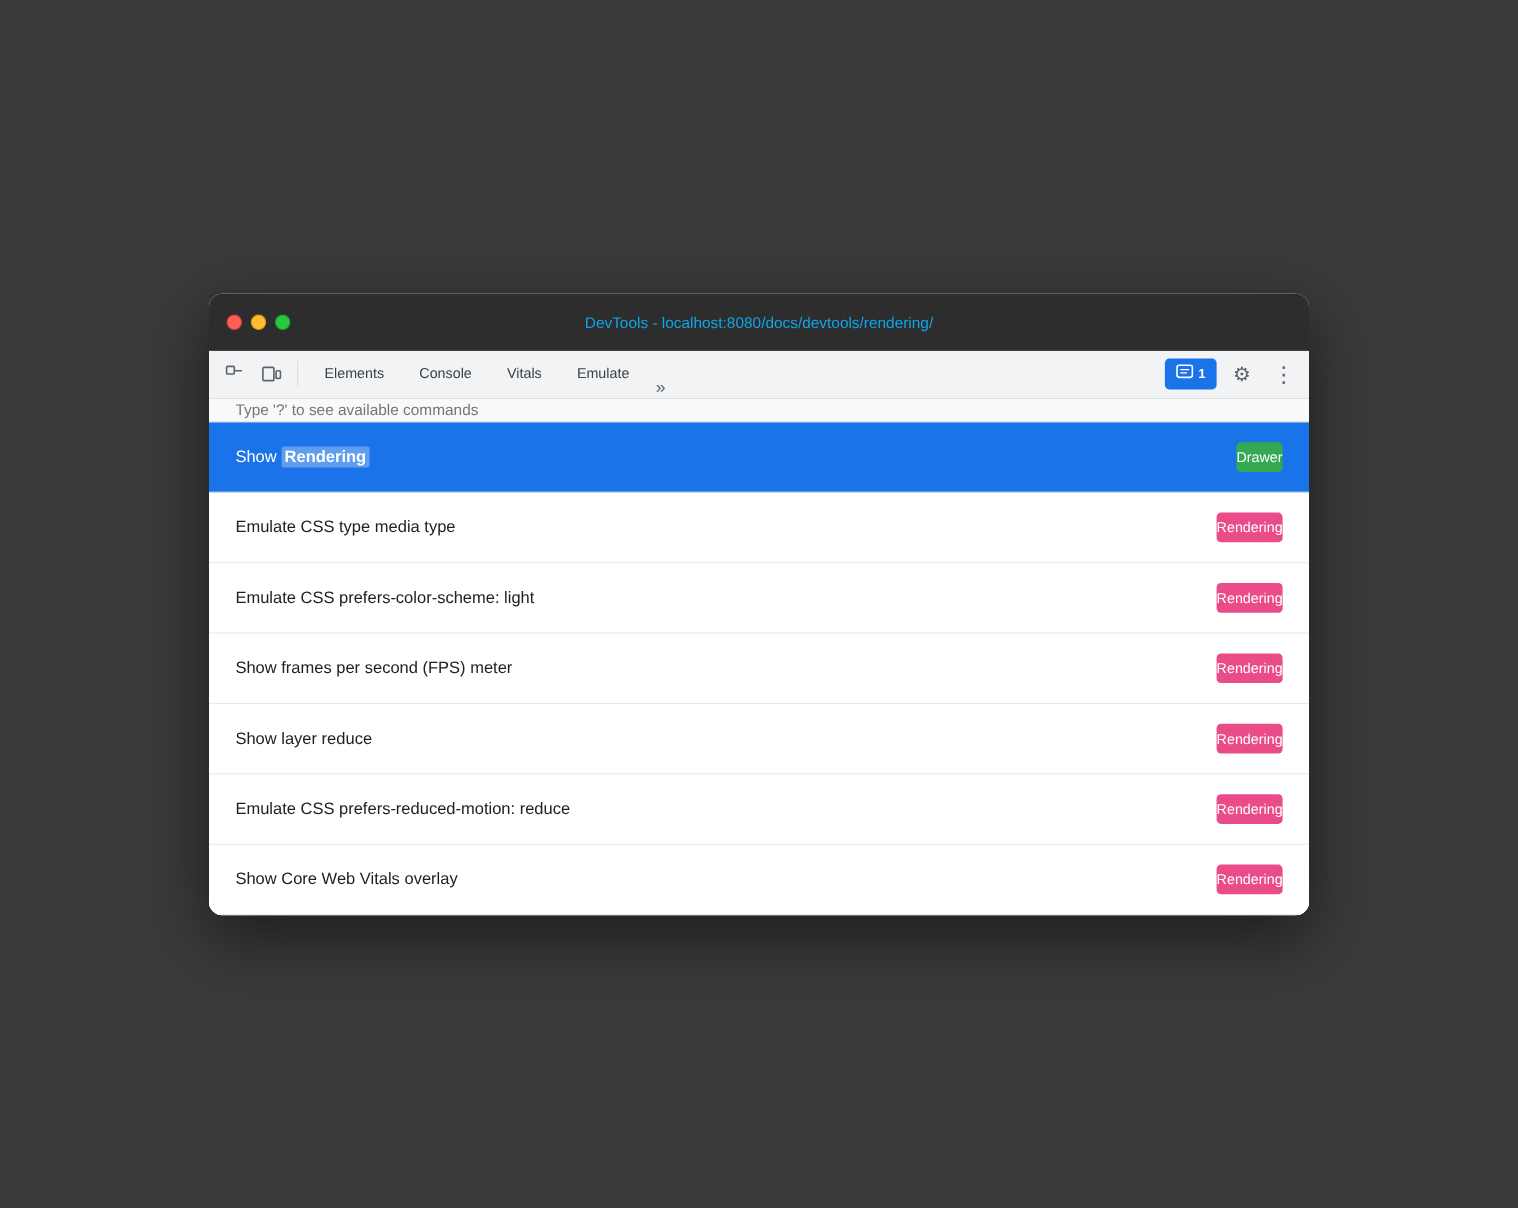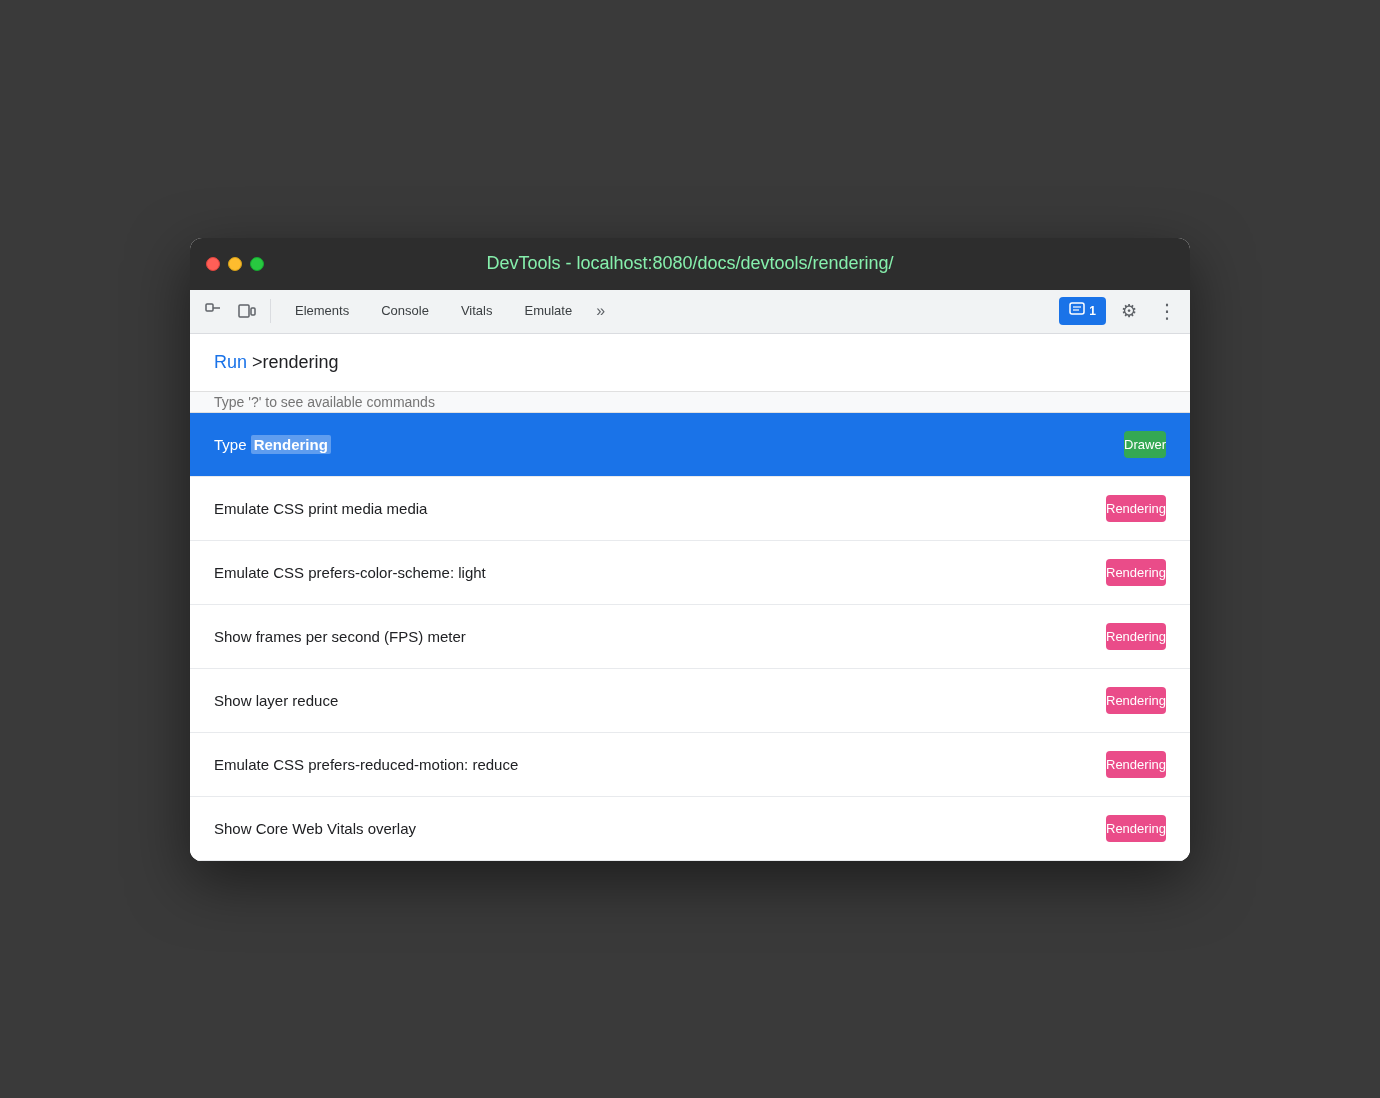--- a/index.html
+++ b/index.html
@@ -45,22 +45,22 @@
     }
 
     .traffic-light.red { background: #ff5f57; border: 1px solid #e0443e; }
     .traffic-light.yellow { background: #febc2e; border: 1px solid #d4a017; }
     .traffic-light.green { background: #28c840; border: 1px solid #14a830; }
 
     .title-bar-title {
       position: absolute;
       left: 50%;
       transform: translateX(-50%);
-      color: #86efac;
-      font-size: 18px;
+      color: #0ea5e9;
+      font-size: 14px;
       font-weight: 500;
       white-space: nowrap;
     }
 
     
     .devtools-toolbar {
       background: #f1f3f4;
       border-bottom: 1px solid #dadce0;
       height: 44px;
       display: flex;
@@ -85,21 +85,21 @@
 
     .toolbar-divider {
       width: 1px;
       height: 24px;
       background: #dadce0;
       margin: 0 4px;
     }
 
     .toolbar-tabs {
       display: flex;
-      align-items: center;
+      align-items: flex-end;
       flex: 1;
       height: 100%;
     }
 
     .toolbar-tab {
       padding: 0 16px;
       height: 100%;
       display: flex;
       align-items: center;
       font-size: 13px;
@@ -326,40 +326,36 @@
         <span>⚙</span>
       </button>
       <button class="more-btn">
         <span>⋮</span>
       </button>
     </div>
   </div>
 
   <div class="main-content">
 
-    <div class="run-header">
-      <span class="run-label">Run</span>
-      <span class="run-command">&gt;rendering</span>
-    </div>
 
     <div class="search-bar">
       <input type="text" placeholder="Type '?' to see available commands" style="">
     </div>
 
     <div class="command-list">
 
       <div class="command-item active">
         <span class="command-text">
-          <span>Type </span><span class="highlight">Rendering</span>
+          <span>Show </span><span class="highlight">Rendering</span>
         </span>
         <button class="tag-btn tag-drawer">Drawer</button>
       </div>
 
       <div class="command-item">
-        <span class="command-text">Emulate CSS print media media</span>
+        <span class="command-text">Emulate CSS type media type</span>
         <button class="tag-btn tag-rendering">Rendering</button>
       </div>
 
       <div class="command-item">
         <span class="command-text">Emulate CSS prefers-color-scheme: light</span>
         <button class="tag-btn tag-rendering">Rendering</button>
       </div>
 
       <div class="command-item">
         <span class="command-text">Show frames per second (FPS) meter</span>

